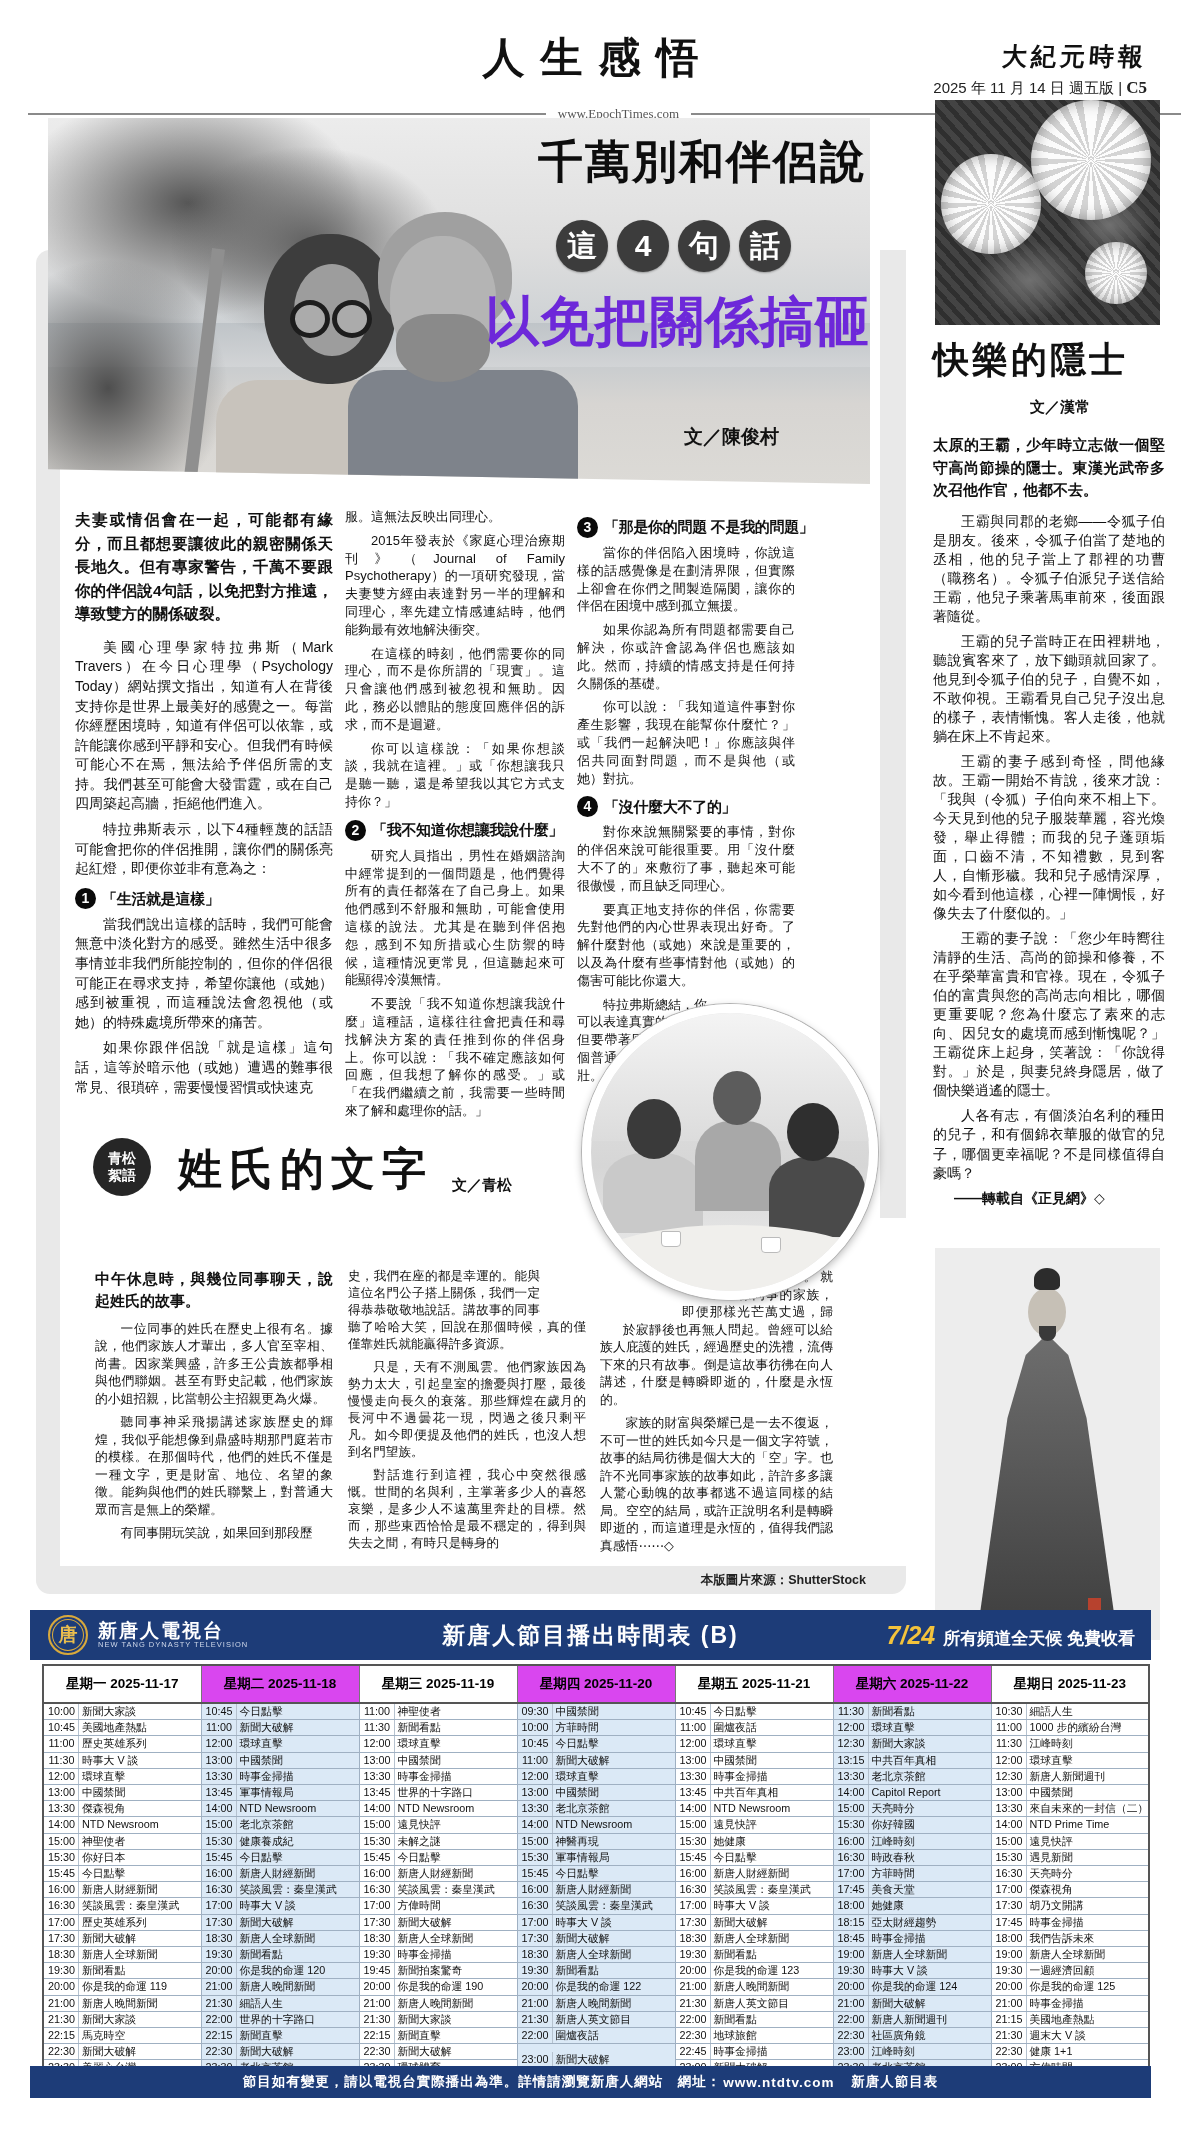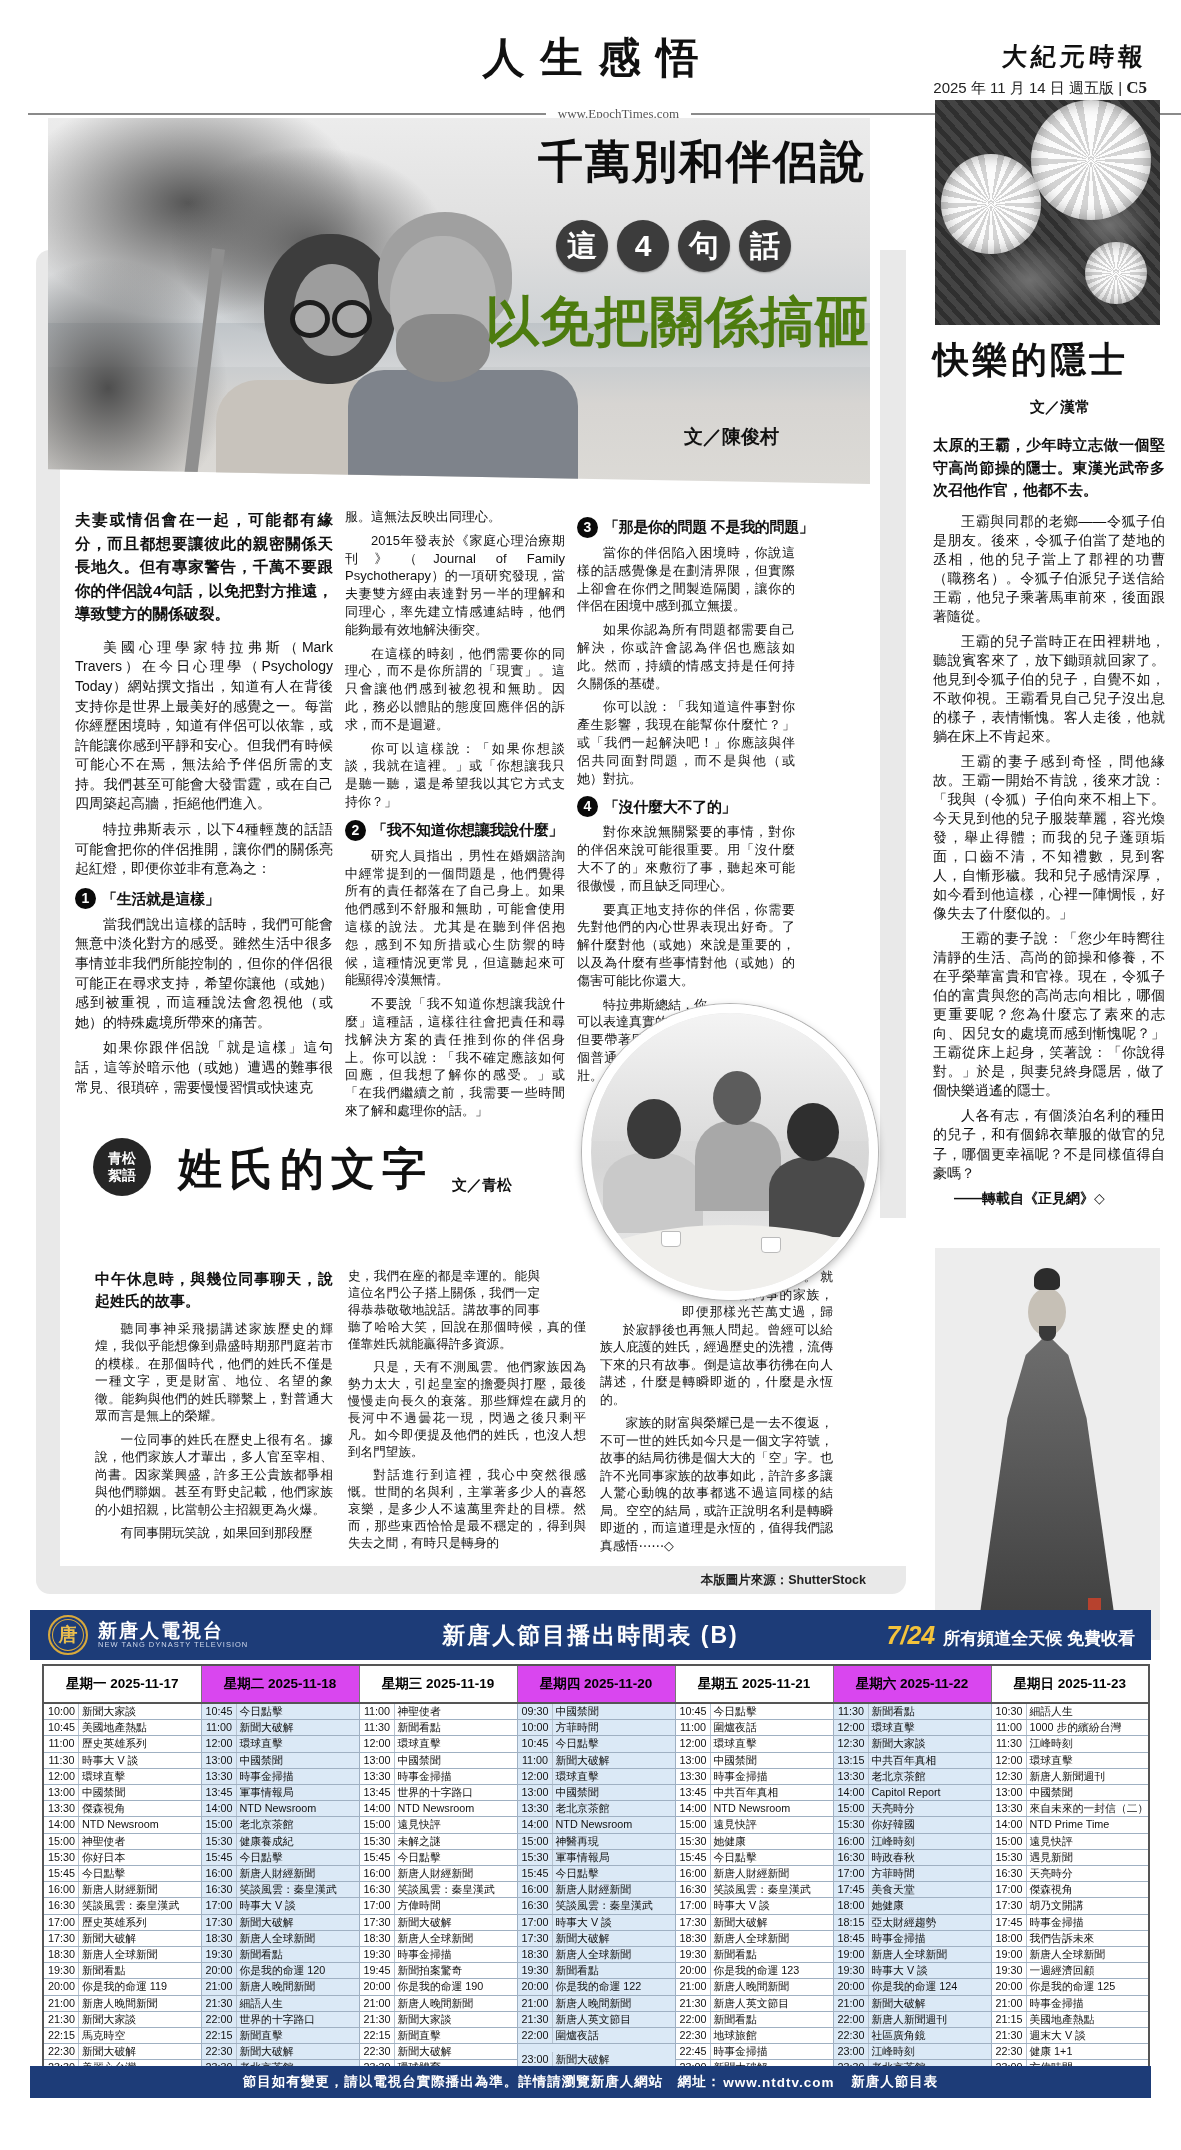--- a/index.html
+++ b/index.html
@@ -38,21 +38,21 @@
   .man-hair{position:absolute;left:330px;top:94px;width:134px;height:122px;border-radius:50% 50% 42% 42%;background:#a0a0a0;}
   .man-face{position:absolute;left:342px;top:118px;width:106px;height:130px;border-radius:48%;background:#b4b4b4;}
   .man-beard{position:absolute;left:348px;top:196px;width:94px;height:68px;border-radius:38% 38% 50% 50%;background:#8a8a8a;}
   .body-m{position:absolute;left:300px;top:252px;width:230px;height:120px;border-radius:36px 36px 0 0;background:#7e838b;}
   .body-w{position:absolute;left:168px;top:262px;width:185px;height:110px;border-radius:42px 42px 0 0;background:#c8c3bc;}
 
   
   .hl1{right:314px;top:132px;font-size:45px;font-weight:900;letter-spacing:2px;color:#0d0d0d;}
   .hl-circles{right:390px;top:220px;display:flex;gap:9px;}
   .hlc{width:52px;height:52px;border-radius:50%;background:#3c3c3c;color:#fff;font-size:30px;font-weight:bold;display:flex;align-items:center;justify-content:center;box-shadow:0 1px 2px rgba(0,0,0,.3);}
-  .hl2{right:311px;top:286px;font-size:54px;font-weight:900;letter-spacing:1px;color:#4d7c0f;}
+  .hl2{right:311px;top:286px;font-size:54px;font-weight:900;letter-spacing:1px;color:#6d28d9;}
   .hero-byline{right:402px;top:424px;font-size:19px;font-weight:bold;}
 
   
   .tcol{position:absolute;text-align:justify;}
   .tcol p{margin:0 0 6px;text-indent:2em;}
   .tcol p.noind{text-indent:0;}
   .tcol p.lede{text-indent:0;font-weight:bold;}
   .sech{display:flex;align-items:center;gap:6px;margin:9px 0 6px;}
   .numc{flex:0 0 auto;width:21px;height:21px;border-radius:50%;background:#0a0a0a;color:#fff;display:flex;align-items:center;justify-content:center;font-size:14px;font-weight:bold;}
   .secht{font-size:15px;font-weight:800;white-space:nowrap;letter-spacing:-0.3px;}
@@ -272,22 +272,22 @@
   </div>
 
   <div class="abs badge">
     <span>青松</span>
     <span>絮語</span>
   </div>
   <div class="abs s-title">姓氏的文字</div>
   <div class="abs s-byline">文／青松</div>
   <div id="scol1" class="tcol">
       <p class="lede">中午休息時，與幾位同事聊天，說起姓氏的故事。</p>
+      <p>一位同事的姓氏在歷史上很有名。據說，他們家族人才輩出，多人官至宰相、尚書。因家業興盛，許多王公貴族都爭相與他們聯姻。甚至有野史記載，他們家族的小姐招親，比當朝公主招親更為火爆。</p>
       <p>聽同事神采飛揚講述家族歷史的輝煌，我似乎能想像到鼎盛時期那門庭若市的模樣。在那個時代，他們的姓氏不僅是一種文字，更是財富、地位、名望的象徵。能夠與他們的姓氏聯繫上，對普通大眾而言是無上的榮耀。</p>
-      <p>一位同事的姓氏在歷史上很有名。據說，他們家族人才輩出，多人官至宰相、尚書。因家業興盛，許多王公貴族都爭相與他們聯姻。甚至有野史記載，他們家族的小姐招親，比當朝公主招親更為火爆。</p>
       <p>有同事開玩笑說，如果回到那段歷</p>
     </div>
   <div id="scol2" class="tcol">
       <p class="noind wrap-r">史，我們在座的都是幸運的。能與這位名門公子搭上關係，我們一定得恭恭敬敬地說話。講故事的同事聽了哈哈大笑，回說在那個時候，真的僅僅靠姓氏就能贏得許多資源。</p>
       <p>只是，天有不測風雲。他們家族因為勢力太大，引起皇室的擔憂與打壓，最後慢慢走向長久的衰落。那些輝煌在歲月的長河中不過曇花一現，閃過之後只剩平凡。如今即便提及他們的姓氏，也沒人想到名門望族。</p>
       <p>對話進行到這裡，我心中突然很感慨。世間的名與利，主掌著多少人的喜怒哀樂，是多少人不遠萬里奔赴的目標。然而，那些東西恰恰是最不穩定的，得到與失去之間，有時只是轉身的</p>
     </div>
   <div id="scol3" class="tcol">
       <p class="noind wrap-l">距離。就像同事的家族，即便那樣光芒萬丈過，歸於寂靜後也再無人問起。曾經可以給族人庇護的姓氏，經過歷史的洗禮，流傳下來的只有故事。倒是這故事彷彿在向人講述，什麼是轉瞬即逝的，什麼是永恆的。</p>
       <p>家族的財富與榮耀已是一去不復返，不可一世的姓氏如今只是一個文字符號，故事的結局彷彿是個大大的「空」字。也許不光同事家族的故事如此，許許多多讓人驚心動魄的故事都逃不過這同樣的結局。空空的結局，或許正說明名利是轉瞬即逝的，而這道理是永恆的，值得我們認真感悟⋯⋯◇</p>

